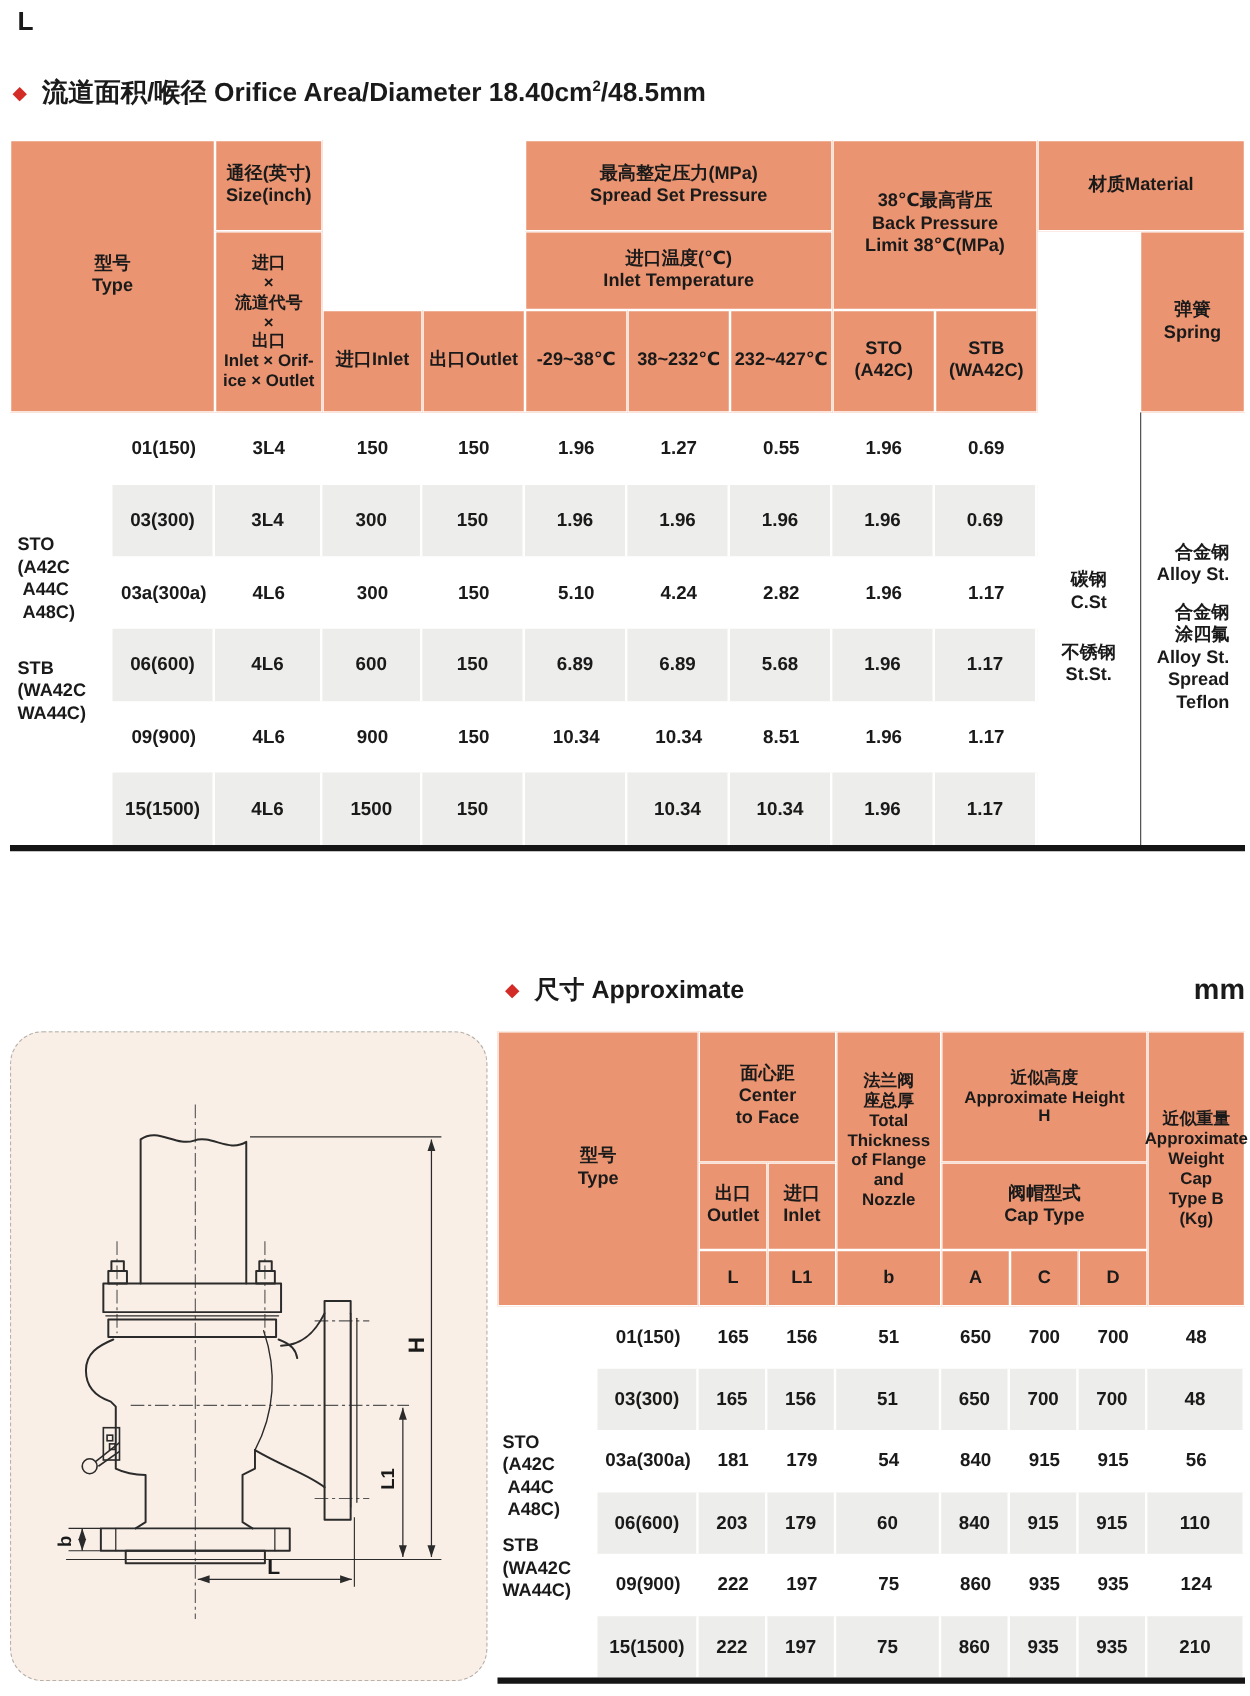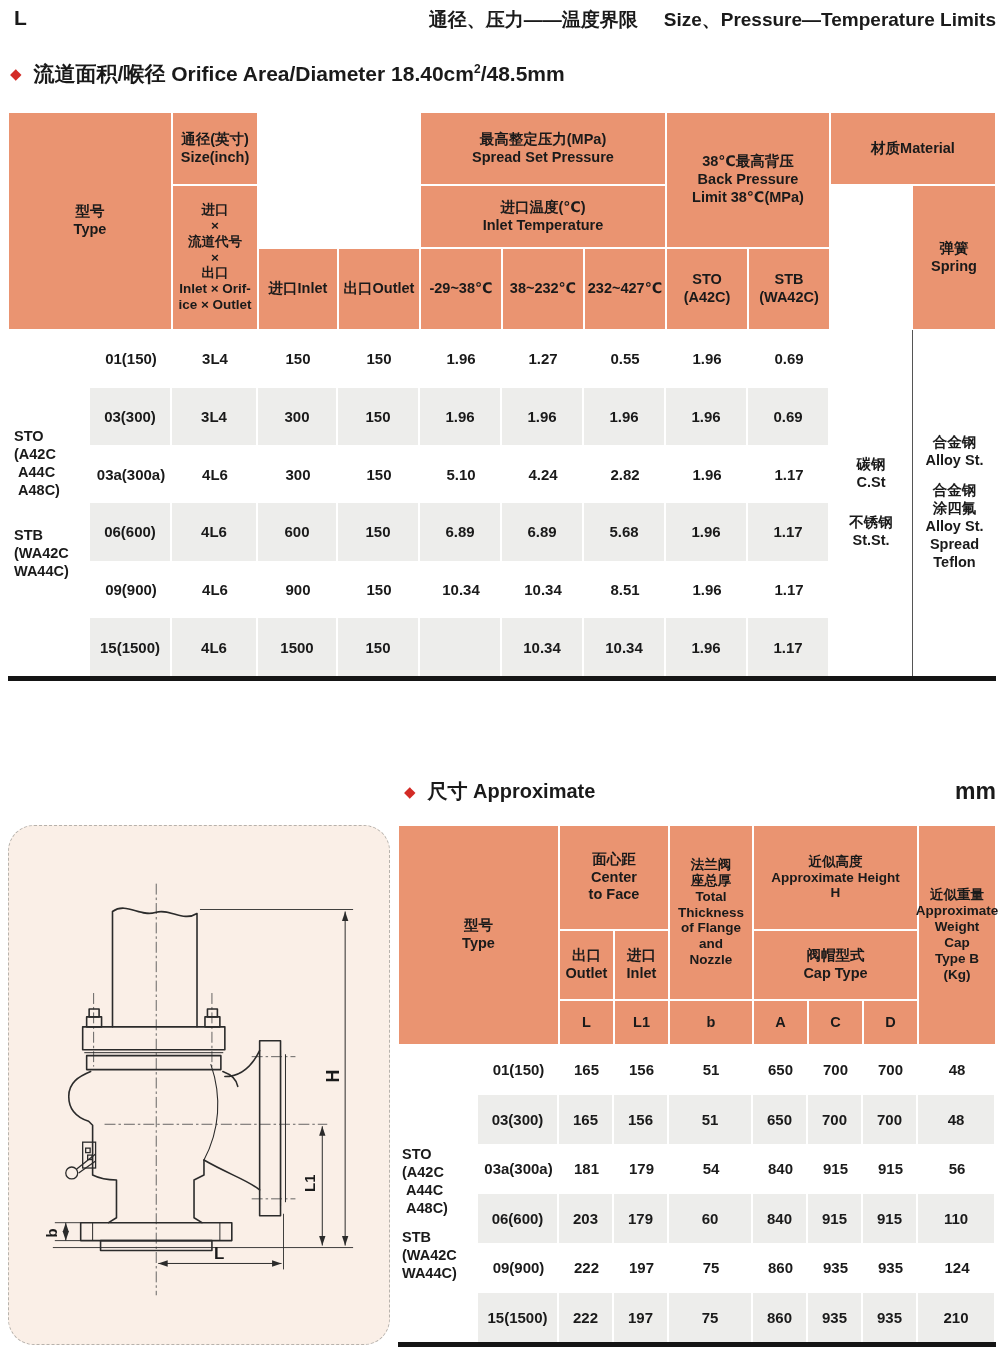--- a/index.html
+++ b/index.html
@@ -40,21 +40,21 @@
   .g{background:var(--gray);border-right:2.5px solid #fff;}
   .group-cell{grid-area:1/1/7/2;display:flex;flex-direction:column;gap:26px;padding-top:97px;padding-left:6px;
       font-weight:bold;font-size:14.5px;line-height:1.25;box-sizing:border-box;}
   .group-cell div{white-space:pre-wrap;}
   .dim-group{grid-area:1/1/7/2;display:flex;flex-direction:column;gap:10px;padding-top:100px;padding-left:4px;
       font-weight:bold;font-size:14.5px;line-height:1.25;box-sizing:border-box;}
   .dim-group div{white-space:pre-wrap;}
   .mat{white-space:pre-line;text-align:center;font-weight:bold;font-size:14.5px;line-height:1.24;
       display:flex;flex-direction:column;align-items:center;justify-content:center;box-sizing:border-box;}
   .mat-body{grid-area:1/11/7/12;gap:22px;}
-  .mat-spring{grid-area:1/12/7/13;gap:12px;border-left:1px solid #555;}
+  .mat-spring{grid-area:1/12/7/13;gap:12px;border-left:1px solid #555;text-align:right;}
   .rule{position:absolute;background:#151515;}
 
   
   .dims-title{position:absolute;left:404px;top:778px;width:592px;font-size:20px;font-weight:bold;display:flex;align-items:center;}
   .dims-title .unit{margin-left:auto;font-size:23px;}
   .dim-header{position:absolute;left:398px;top:825px;width:598px;height:220px;display:grid;
       grid-template-columns:161px 55px 55px 84px 55px 55px 55px 78px;
       grid-template-rows:105px 70px 45px;}
   .dim-body{position:absolute;left:398px;top:1045px;width:598px;height:297px;display:grid;
       grid-template-columns:80px 81px 55px 55px 84px 55px 55px 55px 78px;
@@ -65,23 +65,20 @@
   .panel{position:absolute;left:8px;top:825px;width:382px;height:520px;background:var(--panel);
       border:1.5px dashed #b7b2ac;border-radius:26px;box-sizing:border-box;}
   .panel svg{position:absolute;left:0;top:0;}
 </style>
 </head>
 <body>
 
 <div class="page">
 
   <span class="corner">L</span>
-  <div class="title">
-    <span class="zh">通径、压力——温度界限</span><span>Size、Pressure—Temperature Limits</span>
-  </div>
 
   <div class="orifice">
     <span class="diamond">◆</span>
     <span><span>流道面积/喉径 Orifice Area/Diameter 18.40cm</span><sup>2</sup><span>/48.5mm</span></span>
   </div>
 
   <div class="pt-header">
     <div class="hc" style="grid-area:1/1/4/2">型号
 Type</div>
     <div class="hc" style="grid-area:1/2/2/3">通径(英寸)

